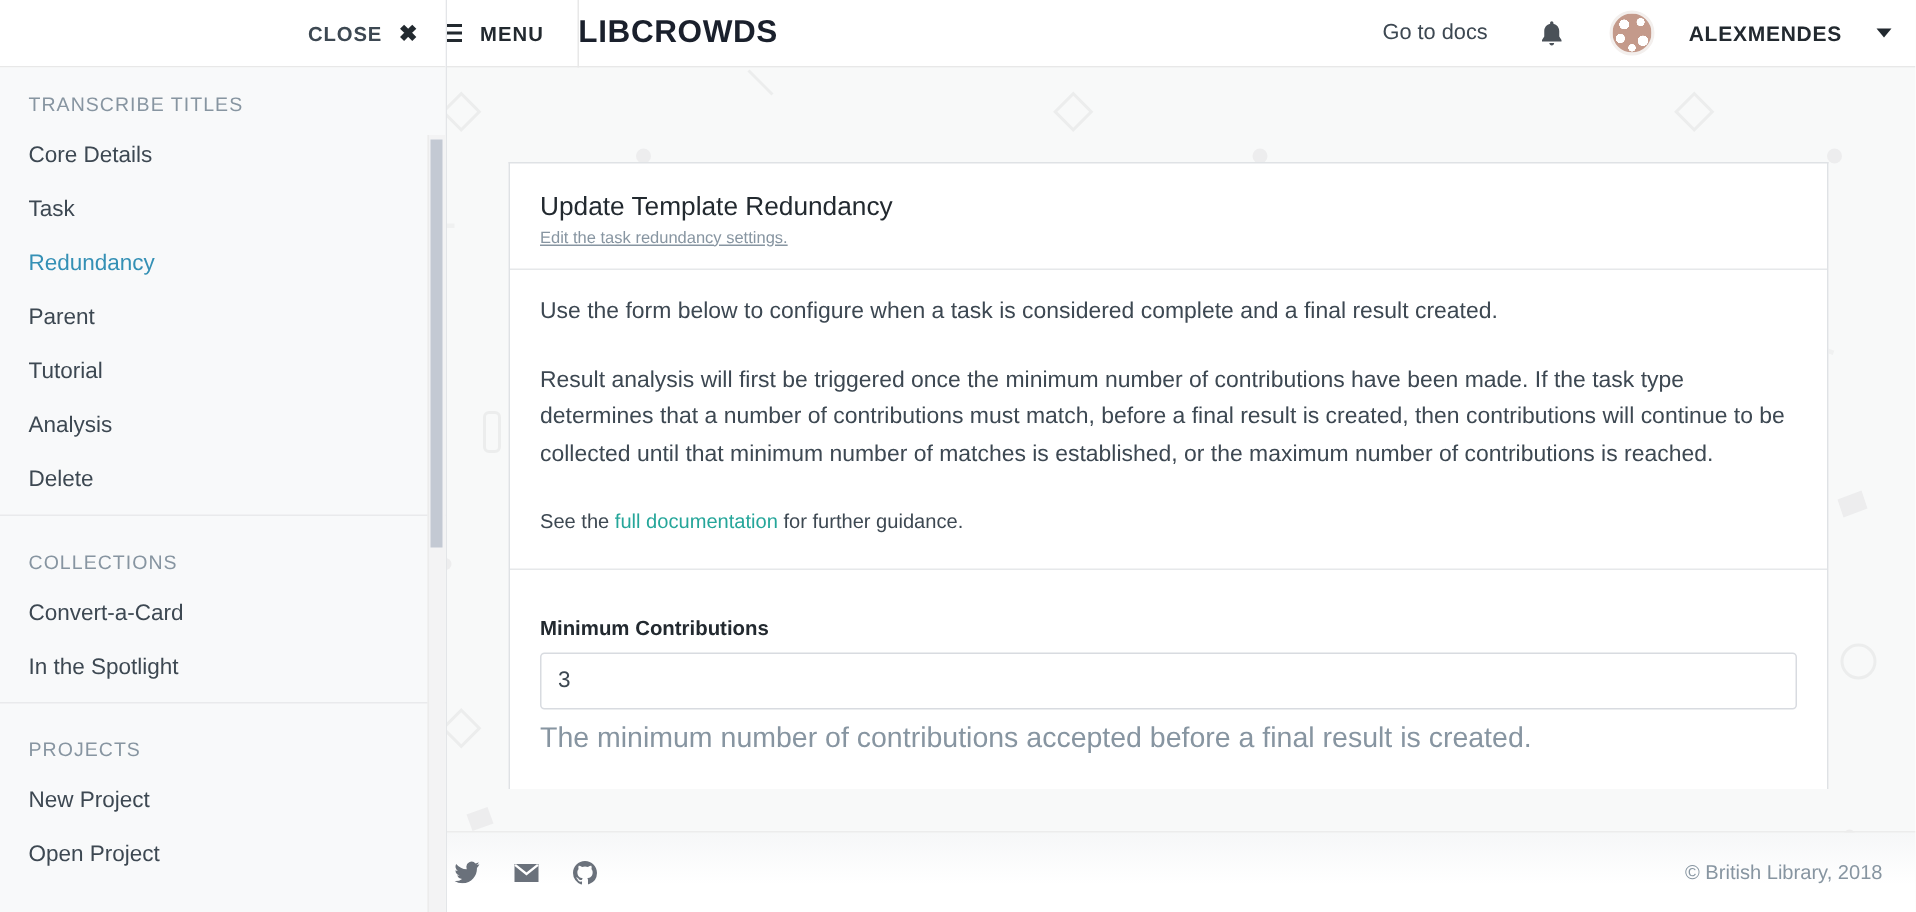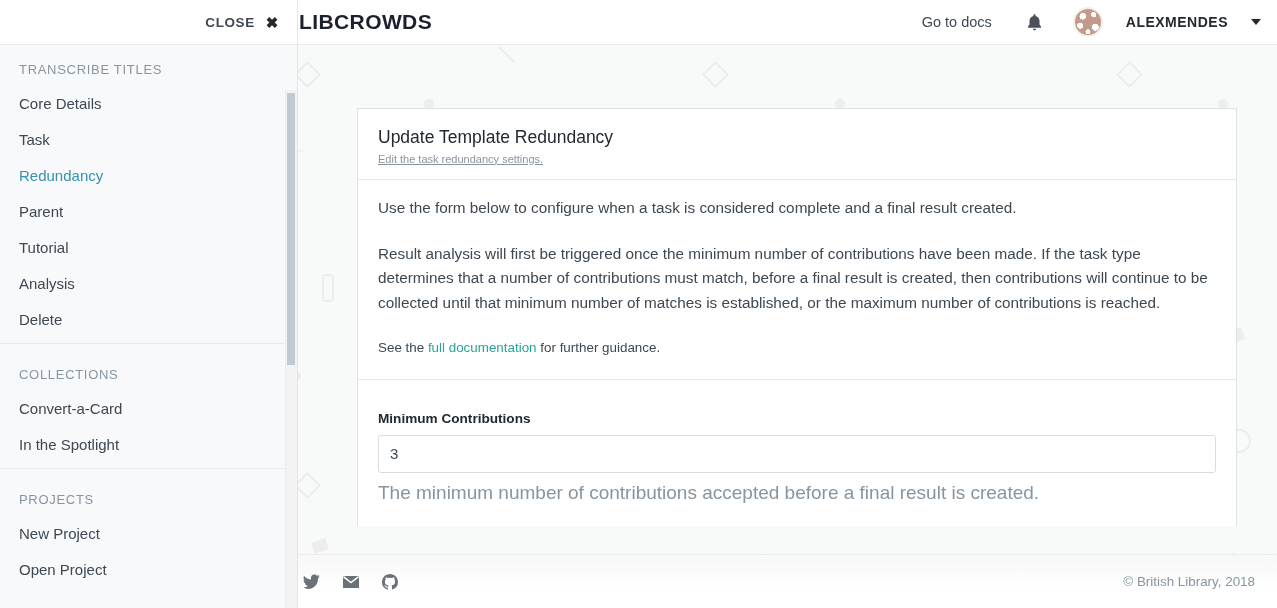--- a/index.html
+++ b/index.html
@@ -77,21 +77,20 @@
     cursor: pointer; border-right: 1px solid #e8e8e8;
   }
   .hamburger { display: inline-block; width: 17px; }
   .hamburger i {
     display: block; height: 2px; background: #22292f; margin: 3px 0; border-radius: 0;
   }
   #menu-label {
     font-size: 13.5px; font-weight: 700; letter-spacing: .7px; color: #22292f;
   }
   #brand {
-    margin-left: 22px;
     font-size: 21px; font-weight: 700; letter-spacing: .4px; color: #1a202c;
     cursor: pointer;
   }
   #topbar-right {
     margin-left: auto; display: flex; align-items: center; padding-right: 16px;
   }
   #docs-link {
     font-size: 14.5px; color: #3d4852; text-decoration: none; margin-right: 34px; cursor: pointer;
   }
   #bell { margin-right: 30px; cursor: pointer; display: flex; align-items: center; }
@@ -119,21 +118,20 @@
     background: #f8f9f9;
     overflow: hidden;
   }
   #pattern { position: absolute; inset: 0; pointer-events: none; }
 
   #card {
     position: absolute; left: 62px; top: 63px; width: 880px;
     background: #ffffff;
     border: 1px solid #dfe2e5;
     border-bottom: none;
-    margin-left: 18px;
   }
   #card-head { padding: 17px 20px 14px 20px; border-bottom: 1px solid #e6e8ea; }
   #card-title { font-size: 17.5px; color: #22292f; line-height: 1.3; }
   #card-sub { font-size: 11px; color: #8795a1; margin-top: 4px; text-decoration: underline; }
   #card-body { padding: 16px 20px 20px 20px; border-bottom: 1px solid #e6e8ea; }
   #card-body p { margin: 0 0 0 0; font-size: 15.3px; color: #3d4852; line-height: 1.62; }
   #card-body p.lead { margin-bottom: 21px; }
   #card-body p.note { font-size: 13.4px; color: #3d4852; margin-top: 21px; }
   #card-body a { color: #25a69a; text-decoration: none; cursor: pointer; }
 
@@ -162,20 +160,28 @@
     margin-left: auto; padding-right: 22px;
     font-size: 13.4px; color: #8795a1;
   }
 </style>
 </head>
 <body>
 
 <div id="app">
 
   <div id="topbar">
+    <div id="menu-btn">
+      <span class="hamburger">
+          <i></i>
+          <i></i>
+          <i></i>
+        </span>
+      <span id="menu-label">MENU</span>
+    </div>
     <div id="brand">LIBCROWDS</div>
 
     <div id="topbar-right">
       <a id="docs-link">Go to docs</a>
       <span id="bell">
         <svg width="17" height="19" viewBox="0 0 17 19" aria-hidden="true">
           <path d="M8.5 1.2c-.6 0-1.1.5-1.1 1.1v.6C5.1 3.4 3.5 5.4 3.5 7.8v3.6L2 13.6v1.1h13v-1.1l-1.5-2.2V7.8c0-2.4-1.6-4.4-3.9-4.9v-.6c0-.6-.5-1.1-1.1-1.1z" fill="#4a5158"></path>
           <path d="M6.9 15.7c0 .9.7 1.6 1.6 1.6s1.6-.7 1.6-1.6z" fill="#4a5158"></path>
         </svg>
       </span>

